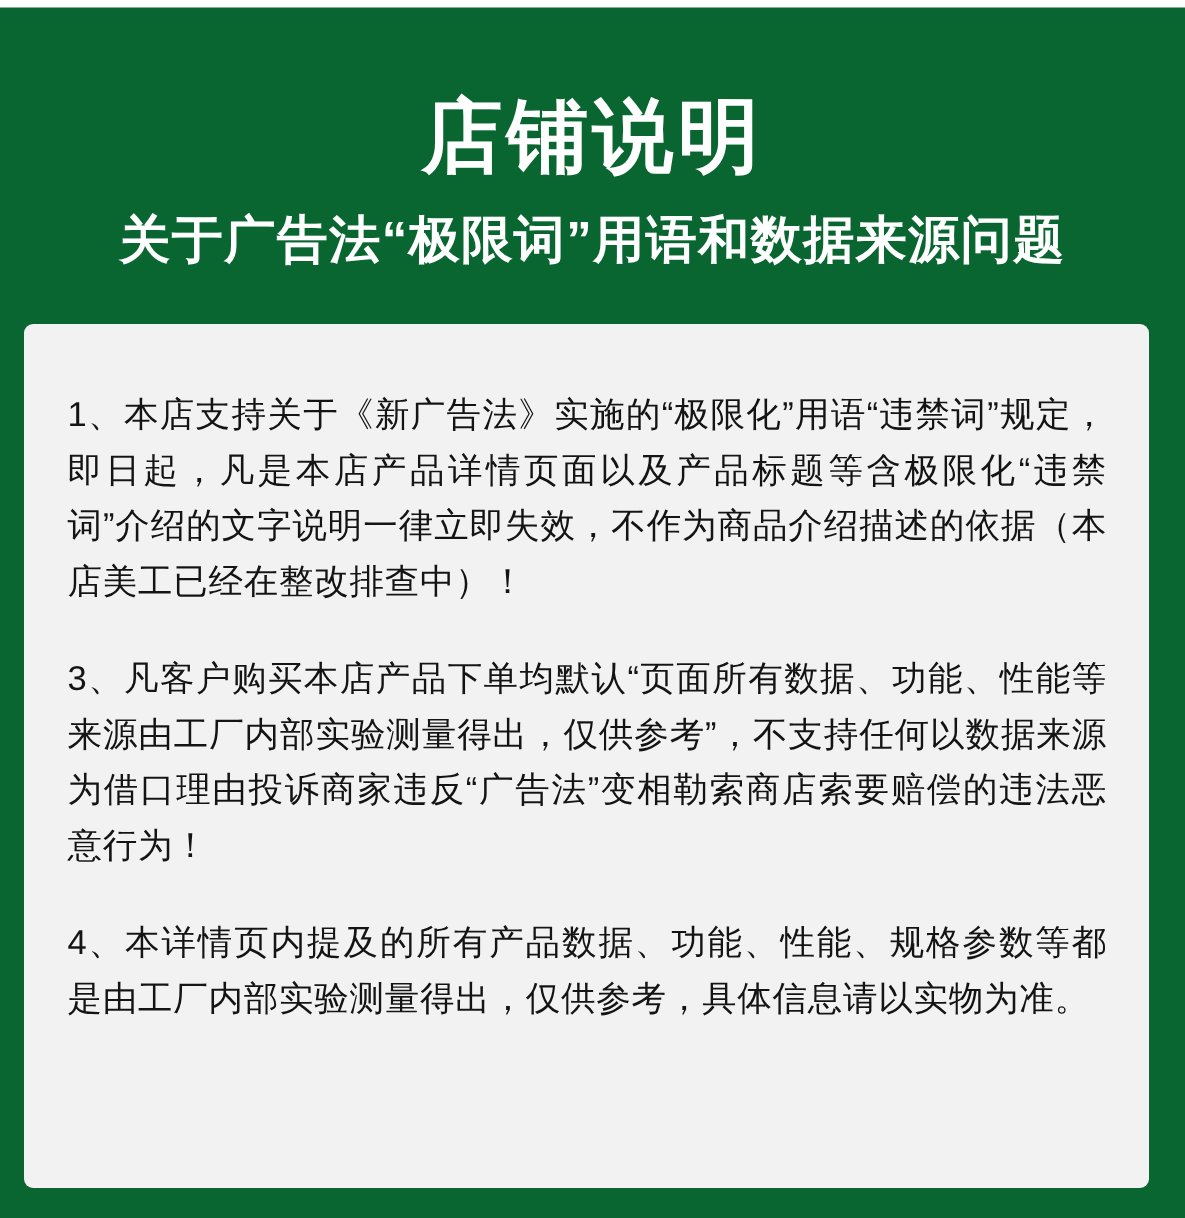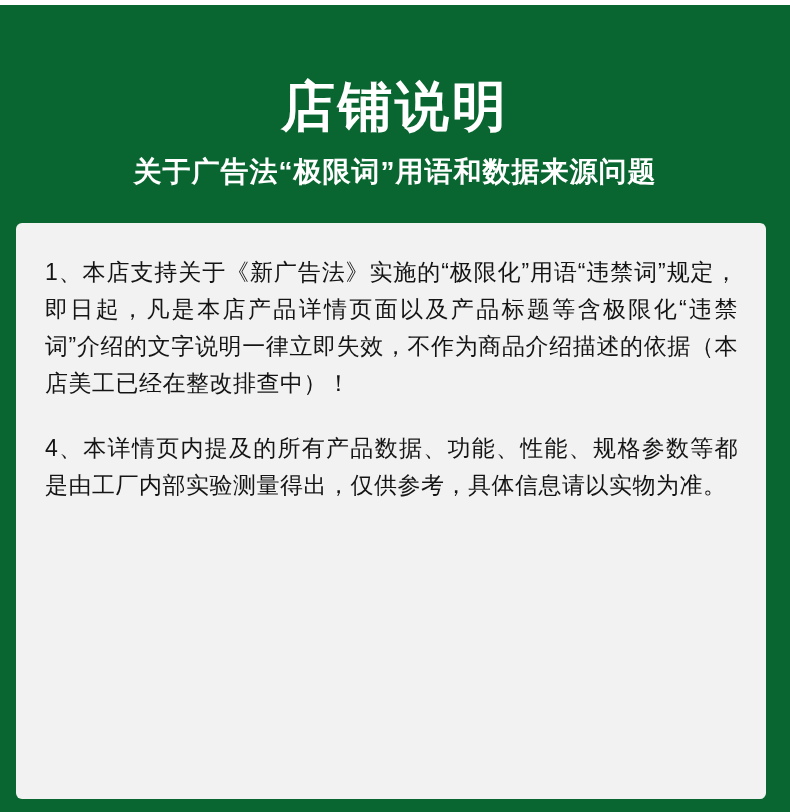--- a/index.html
+++ b/index.html
@@ -20,45 +20,45 @@
   }
   .banner {
     position: absolute;
     top: 5px;
     left: 0;
     width: 790px;
     height: 807px;
     background: #0a6630;
   }
   .banner-title {
-    margin: 15px;
+    margin: 0;
     padding-top: 55px;
     text-align: center;
     color: #ffffff;
     font-size: 54px;
     font-weight: bold;
     letter-spacing: 3px;
     line-height: 1.18;
   }
   .banner-subtitle {
     margin: 16px 0 0 0;
     text-align: center;
     color: #ffffff;
-    font-size: 28px;
+    font-size: 34px;
     font-weight: bold;
     letter-spacing: 1px;
     line-height: 1.2;
   }
   .notice-card {
     margin: 35px 0 0 16px;
     width: 750px;
     height: 576px;
     background: #f2f2f2;
     border-radius: 6px;
-    padding: 31px 28px 0 29px;
+    padding: 42px 28px 0 29px;
   }
   .notice-paragraph {
     margin: 0 0 28px 0;
     color: #141414;
     font-size: 23px;
     line-height: 37px;
     font-weight: 500;
     text-align: justify;
     text-justify: inter-ideograph;
     letter-spacing: 0.5px;
@@ -69,16 +69,17 @@
 </style>
 </head>
 <body>
 
 <div class="page">
   <div class="banner">
     <h1 class="banner-title">店铺说明</h1>
     <h2 class="banner-subtitle">关于广告法“极限词”用语和数据来源问题</h2>
     <div class="notice-card">
       <p class="notice-paragraph">1、本店支持关于《新广告法》实施的“极限化”用语“违禁词”规定，即日起，凡是本店产品详情页面以及产品标题等含极限化“违禁词”介绍的文字说明一律立即失效，不作为商品介绍描述的依据（本店美工已经在整改排查中）！</p>
+      <p class="notice-paragraph">3、凡客户购买本店产品下单均默认“页面所有数据、功能、性能等来源由工厂内部实验测量得出，仅供参考”，不支持任何以数据来源为借口理由投诉商家违反“广告法”变相勒索商店索要赔偿的违法恶意行为！</p>
       <p class="notice-paragraph">4、本详情页内提及的所有产品数据、功能、性能、规格参数等都是由工厂内部实验测量得出，仅供参考，具体信息请以实物为准。</p>
     </div>
   </div>
 </div>
 
 </body></html>

